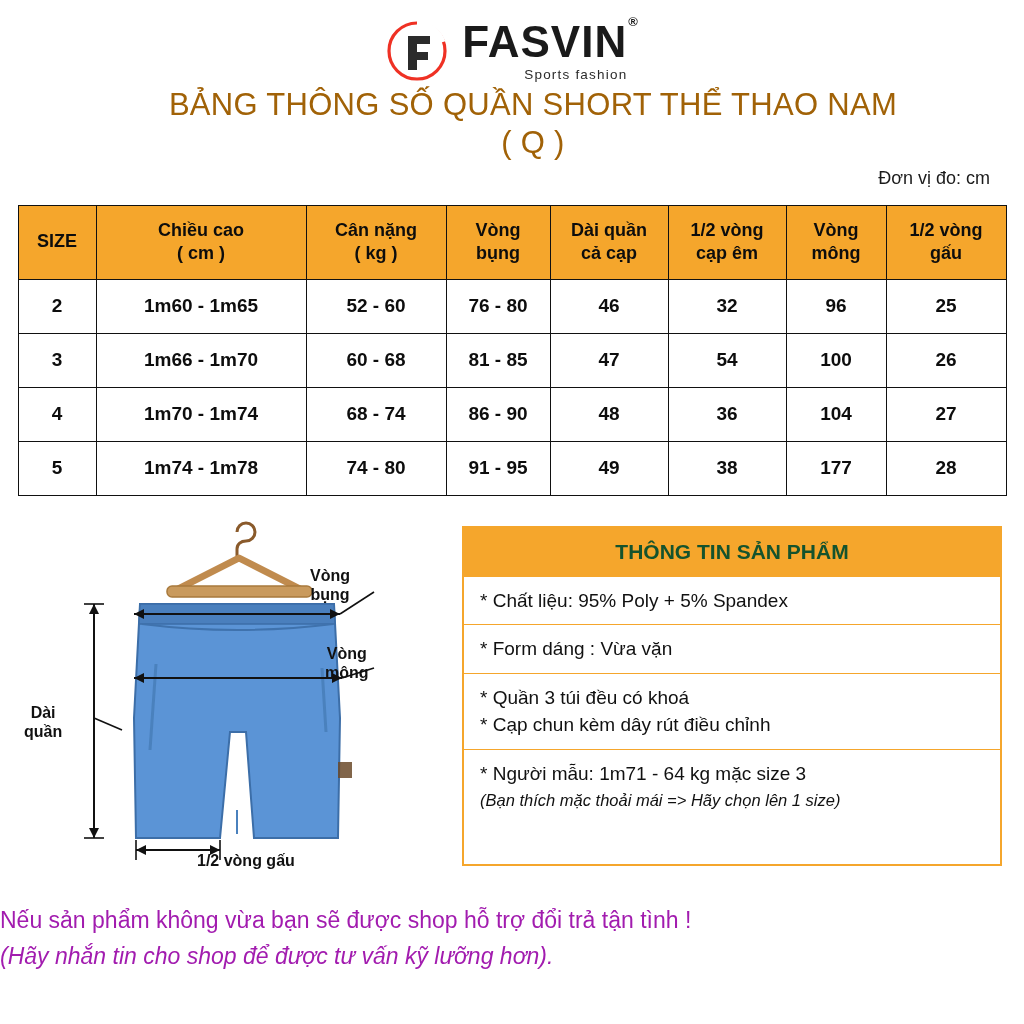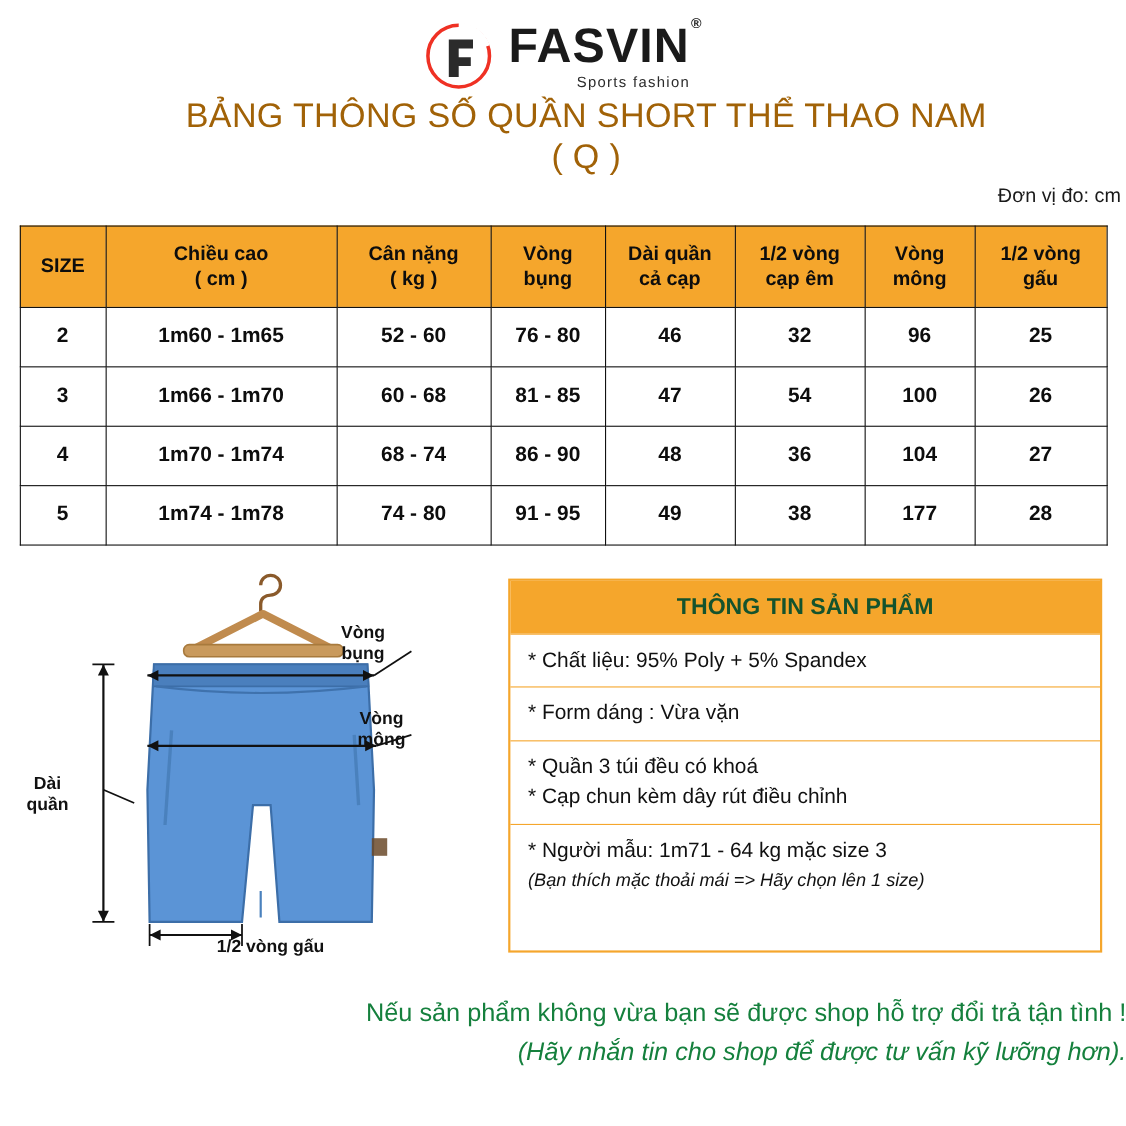--- a/index.html
+++ b/index.html
@@ -66,21 +66,21 @@
     font-weight: normal;
     letter-spacing: 0.3px;
     line-height: 1.22;
     margin-top: 6px;
     margin-left: 42px;
   }
   .main-title .line2 { display: block; }
 
   .unit-row {
     text-align: right;
-    padding-right: 5px;
+    padding-right: 34px;
     font-size: 18px;
     color: #1a1a1a;
     margin-top: 6px;
     margin-bottom: 8px;
   }
 
   
   .size-table {
     width: 988px;
     margin: 16px auto;
@@ -170,22 +170,22 @@
   .info-note {
     font-size: 16.5px;
     font-style: italic;
     display: block;
     margin-top: 2px;
   }
   .info-grow { flex: 1; }
 
   
   .footer {
-    text-align: right;
-    color: #15803d;
+    text-align: left;
+    color: #a21caf;
     margin-top: 16px;
   }
   .footer-1 {
     font-size: 23px;
     line-height: 1.4;
   }
   .footer-2 {
     font-size: 23px;
     font-style: italic;
     line-height: 1.4;

